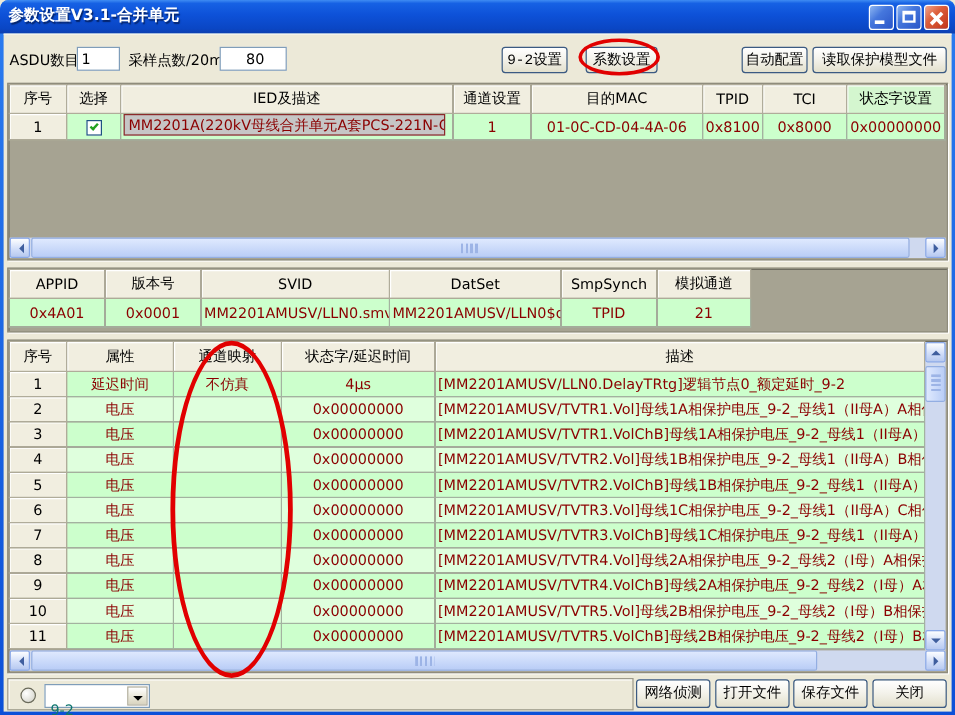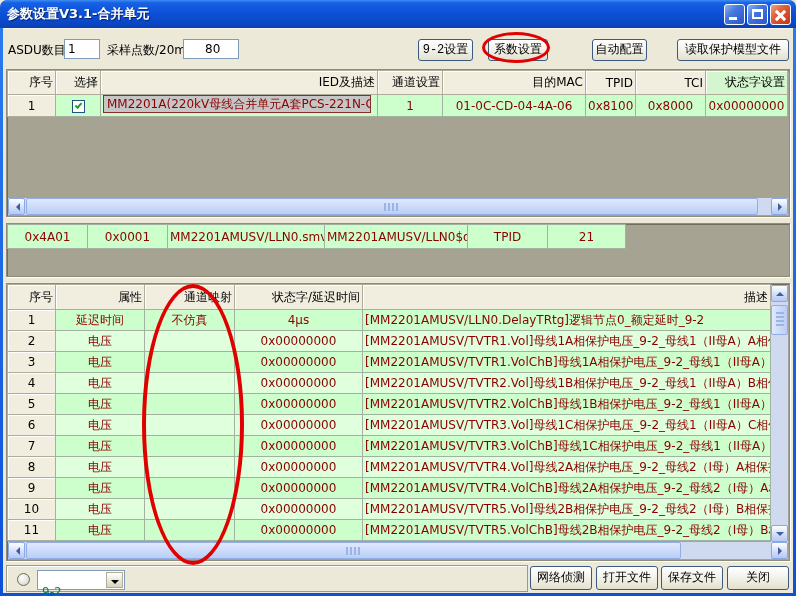--- a/index.html
+++ b/index.html
@@ -32,21 +32,21 @@
     font-family:"DejaVu Sans",sans-serif; font-size:12px; padding:1px 3px; color:#000; }
   .btn { position:absolute; height:22px; background:linear-gradient(180deg,#ffffff,#f4f3ec 45%,#e3e0cd);
     border:1px solid #3b5a82; border-radius:3px; font-family:Liberation Mono, monospace;
     font-size:12px; color:#000; text-align:center; line-height:20px; cursor:default; white-space:nowrap; }
 
   .panel { position:absolute; background:#a6a392; border:1px solid #8f8c7c;
     box-shadow:inset 1px 1px 0 #6f6d60, 1px 1px 0 #fff; overflow:hidden; }
 
   table { border-collapse:collapse; table-layout:fixed; }
   td,th { font-weight:normal; font-size:12px; overflow:hidden; white-space:nowrap; padding:0 2px; }
-  th { background:#f1eee0; border:1px solid #b0ac9a; box-shadow:inset 1px 1px 0 #fff; color:#000; text-align:right; }
+  th { background:#f1eee0; border:1px solid #b0ac9a; box-shadow:inset 1px 1px 0 #fff; color:#000; text-align:center; }
   th.hdr-green { background:#d4f6cf; }
   td.rowhdr { background:#f1eee0; border:1px solid #b0ac9a; box-shadow:inset 1px 1px 0 #fff; color:#000; text-align:center; }
   td.data { background:#ccffcc; border:1px solid #a3b2a0; color:#8b0000; text-align:center; }
   tr.alt td.data { background:#dfffdd; }
   td.data.left { text-align:left; }
   .ied-chip { display:inline-block; background:#c6c6c6; border:1px solid #8b2a2a; color:#8b0000;
     padding:0 3px; line-height:16px; max-width:268px; overflow:hidden; white-space:nowrap; }
 
   .chk { display:inline-block; width:13px; height:13px; background:#fff; border:1px solid #1d5281;
     position:relative; vertical-align:middle; }
@@ -105,21 +105,21 @@
   </div>
 
   <div class="client">
 
     <div class="lbl" style="left:5px; top:13px;">ASDU数目</div>
     <input class="tbox" style="left: 61px; top: 10px; width: 36px;" value="1">
     <div class="lbl" style="left:104px; top:13px;">采样点数/20ms</div>
     <input class="tbox" style="left: 180px; top: 10px; width: 56px; padding-left: 21px;" value="80">
     <button class="btn" style="left:415px; top:10px; width:55px;">9-2设置</button>
     <button class="btn" style="left:485px; top:10px; width:60px;">系数设置</button>
-    <button class="btn" style="left:589px; top:10px; width:55px;">自动配置</button>
+    <button class="btn" style="left:615px; top:10px; width:55px;">自动配置</button>
     <button class="btn" style="left:674px; top:10px; width:112px;">读取保护模型文件</button>
 
     <div class="panel" style="left:3px; top:40px; width:784px; height:148px;">
       <table style="width:780px;">
         <colgroup>
           <col style="width:48px">
             <col style="width:45px">
             <col style="width:277px">
             <col style="width:65px">
           <col style="width:143px">
@@ -171,20 +171,28 @@
       <table style="width:618px;">
         <colgroup>
           <col style="width:80px">
             <col style="width:80px">
             <col style="width:157px">
           <col style="width:143px">
             <col style="width:80px">
             <col style="width:78px">
         </colgroup>
         <tbody>
+            <tr style="height:24px;">
+          <th>APPID</th>
+          <th>版本号</th>
+          <th>SVID</th>
+          <th>DatSet</th>
+          <th>SmpSynch</th>
+          <th>模拟通道</th>
+        </tr>
         <tr style="height:24px;">
           <td class="data">0x4A01</td>
           <td class="data">0x0001</td>
           <td class="data">MM2201AMUSV/LLN0.smvcb0</td>
           <td class="data">MM2201AMUSV/LLN0$dsSV</td>
           <td class="data">TPID</td>
           <td class="data">21</td>
         </tr>
       </tbody>
         </table>

